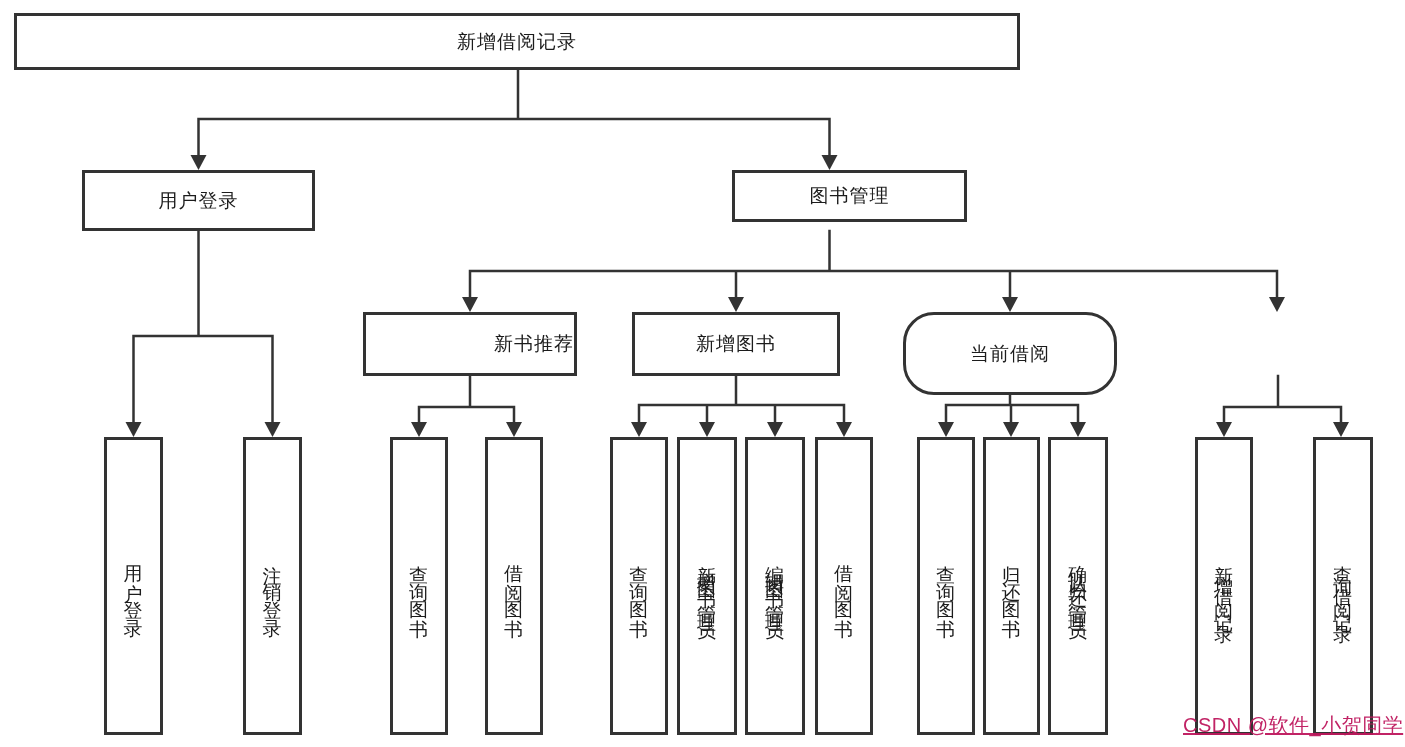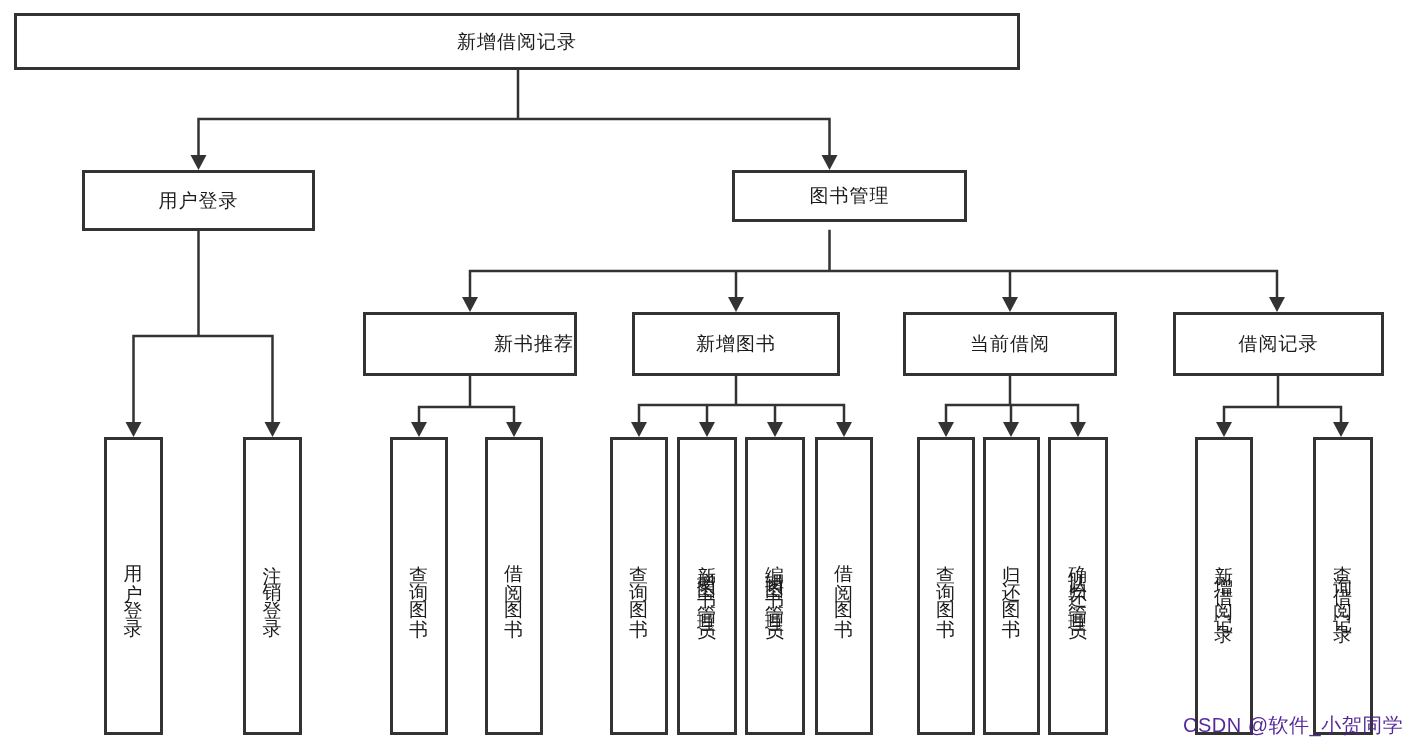--- a/index.html
+++ b/index.html
@@ -34,46 +34,47 @@
   .sp-lg .vlabel { letter-spacing: 18px; }
   .sp-md .vlabel { letter-spacing: 12px; }
   .sp-sm .vlabel { letter-spacing: 8px; }
 
   
   #b-root { left: 14px;  top: 13px;  width: 1006px; height: 57px; }
   #b-l2a  { left: 82px;  top: 170px; width: 233px;  height: 61px; }
   #b-l2b  { left: 732px; top: 170px; width: 235px;  height: 52px; }
   #b-l3a  { left: 363px; top: 312px; width: 214px;  height: 64px; justify-content: flex-end; }
   #b-l3b  { left: 632px; top: 312px; width: 208px;  height: 64px; }
-  #b-l3c  { left: 903px; top: 312px; width: 214px;  height: 64px; }
+  #b-l3c  { left: 903px; top: 312px; width: 214px;  height: 83px; border-radius: 31px; }
   #b-l3d  { left: 1173px;top: 312px; width: 211px;  height: 64px; }
   #b-a1   { left: 104px; top: 437px; width: 59px;   height: 298px; }
   #b-a2   { left: 243px; top: 437px; width: 59px;   height: 298px; }
   #b-b1   { left: 390px; top: 437px; width: 58px;   height: 298px; }
   #b-b2   { left: 485px; top: 437px; width: 58px;   height: 298px; }
   #b-c1   { left: 610px; top: 437px; width: 58px;   height: 298px; }
   #b-c2   { left: 677px; top: 437px; width: 60px;   height: 298px; }
   #b-c3   { left: 745px; top: 437px; width: 60px;   height: 298px; }
   #b-c4   { left: 815px; top: 437px; width: 58px;   height: 298px; }
   #b-d1   { left: 917px; top: 437px; width: 58px;   height: 298px; }
   #b-d2   { left: 983px; top: 437px; width: 57px;   height: 298px; }
   #b-d3   { left: 1048px;top: 437px; width: 60px;   height: 298px; }
   #b-e1   { left: 1195px;top: 437px; width: 58px;   height: 298px; }
   #b-e2   { left: 1313px;top: 437px; width: 60px;   height: 298px; }
 
   .watermark {
     position: absolute;
     left: 1183px;
     top: 712px;
     font-size: 20px;
-    color: #4c1d95;
+    color: #be185d;
     opacity: 0.95;
     z-index: 3;
     white-space: nowrap;
     letter-spacing: 0.5px;
+    text-decoration: underline;
   }
 </style>
 </head>
 <body>
 
 <div class="canvas">
 
   <svg class="wires" width="1405" height="747" viewBox="0 0 1405 747">
     <g stroke="#333333" stroke-width="2.5" fill="none" stroke-linecap="square">
       <path d="M518 70 V119 M198.5 119 H829.5 M198.5 119 V157 M829.5 119 V157"></path>
@@ -120,23 +121,20 @@
 
   <div class="node" id="b-l3a">
     <span class="hlabel">新书推荐</span>
   </div>
   <div class="node" id="b-l3b">
     <span class="hlabel">新增图书</span>
   </div>
   <div class="node" id="b-l3c">
     <span class="hlabel">当前借阅</span>
   </div>
-  <div class="node" id="b-l3d">
-    <span class="hlabel">借阅记录</span>
-  </div>
 
   <div class="node sp-lg" id="b-a1">
     <span class="vlabel">用户登录</span>
   </div>
   <div class="node sp-lg" id="b-a2">
     <span class="vlabel">注销登录</span>
   </div>
 
   <div class="node sp-lg" id="b-b1">
     <span class="vlabel">查询图书</span>

